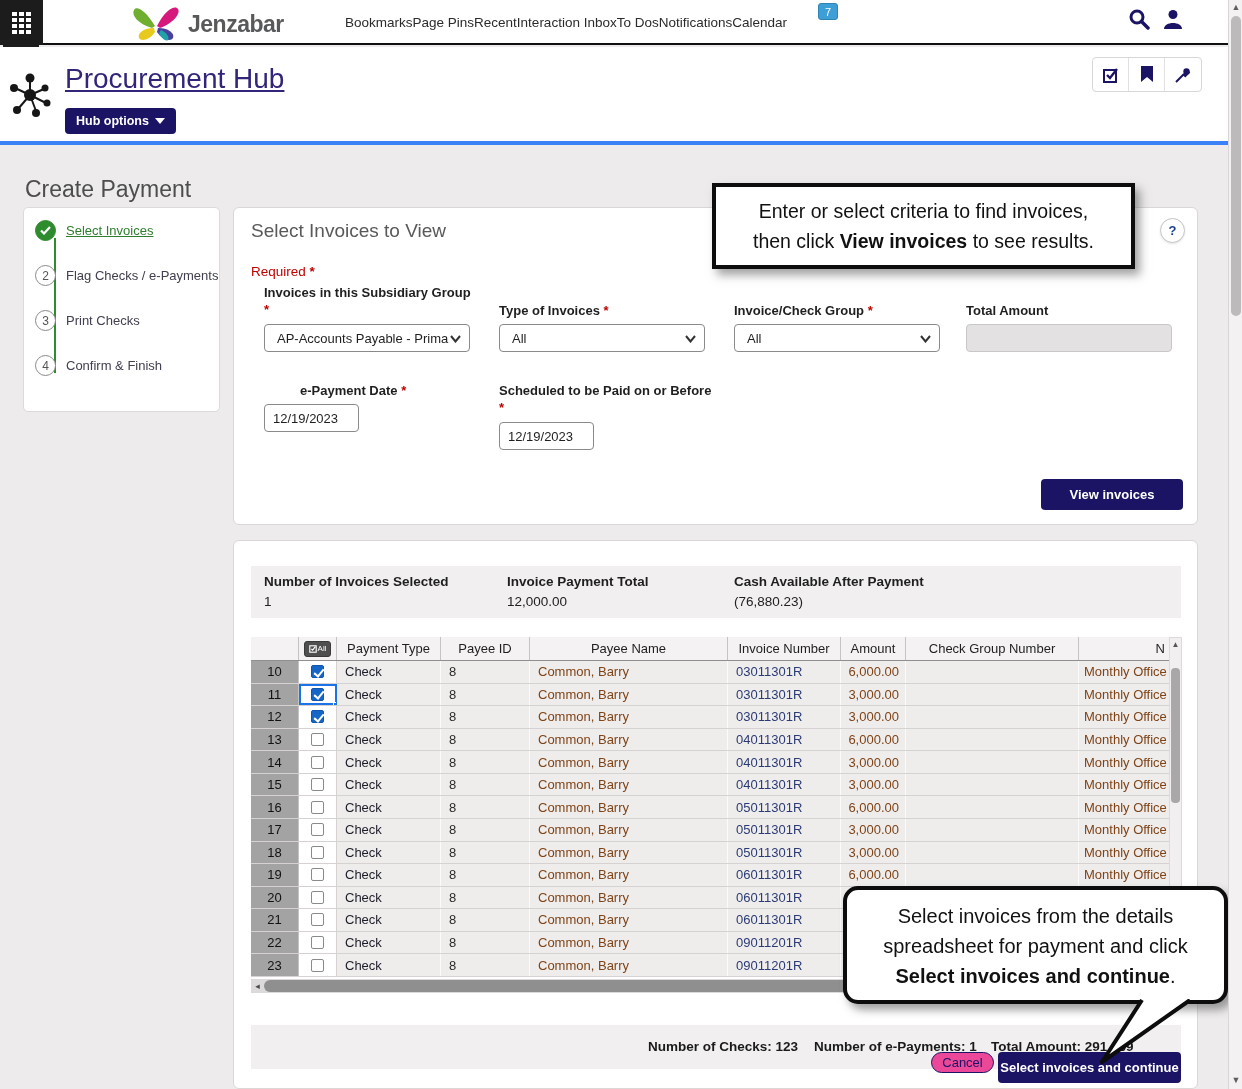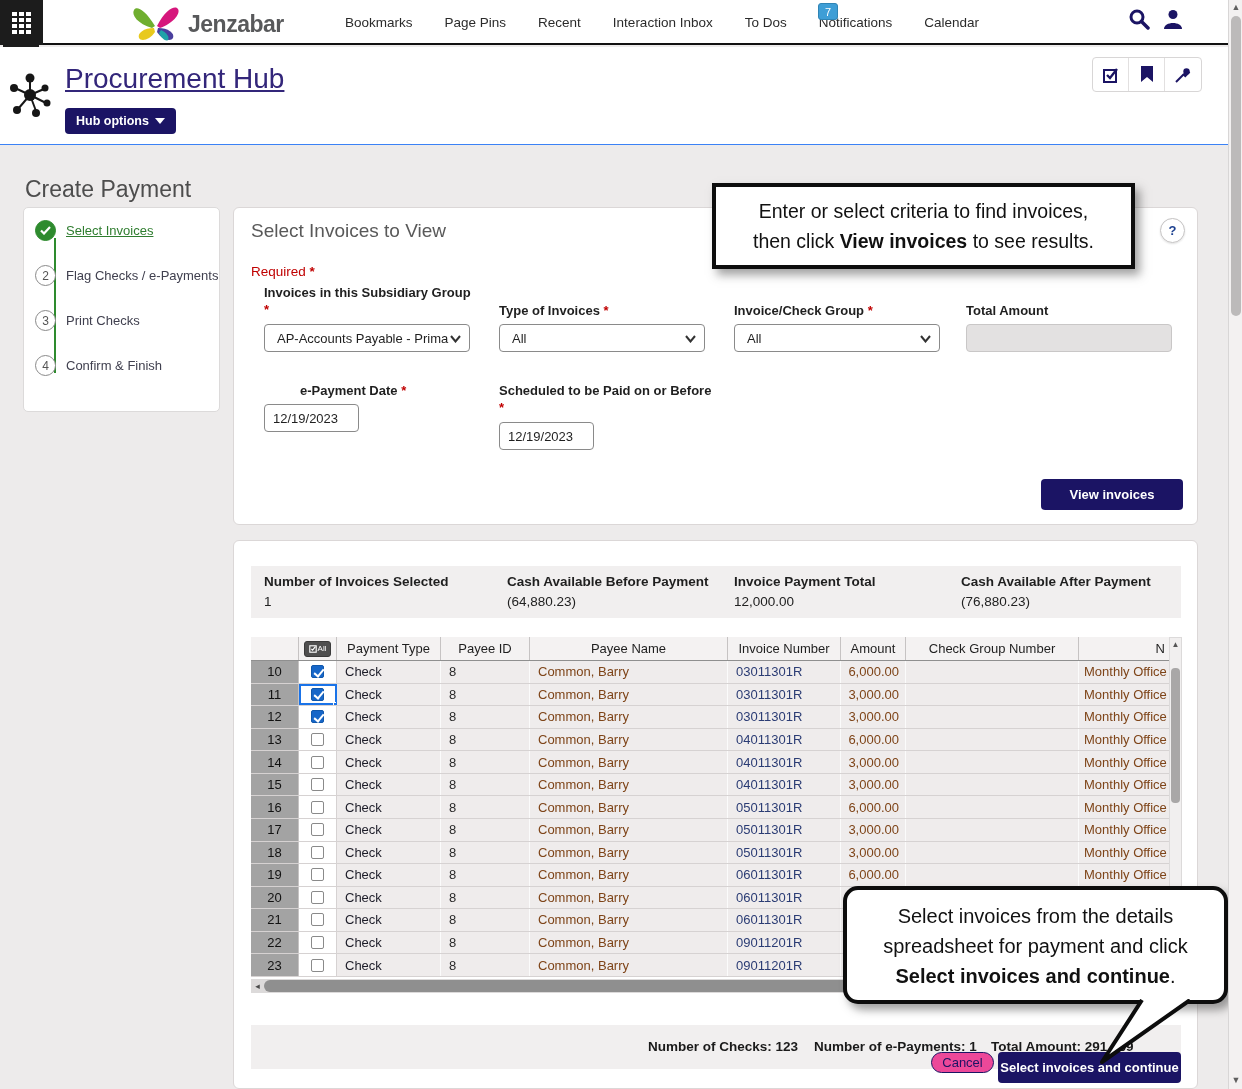--- a/index.html
+++ b/index.html
@@ -9,26 +9,26 @@
     background:#edebeb; font-family:"Liberation Sans", sans-serif; color:#222;
   }
   
   #topbar { position:absolute; left:0; top:0; width:1228px; height:45px; background:#fff; border-bottom:2px solid #111; }
   #waffle { position:absolute; left:0; top:0; width:43px; height:45px; background:#1c1c1c; display:flex; align-items:center; justify-content:center; }
   #waffle-tab { position:absolute; left:3px; top:45px; width:36px; height:11px; background:#1c1c1c; border-radius:0 0 5px 5px; }
   .wgrid { display:grid; grid-template-columns:repeat(3,5px); grid-template-rows:repeat(4,4px); gap:2px; }
   .wgrid i { background:#fff; }
   #brand { position:absolute; left:130px; top:4px; display:flex; align-items:center; gap:6px; }
   #brand .brandtext { font-size:23px; font-weight:bold; color:#58595b; letter-spacing:-0.5px; }
-  #mainnav { position:absolute; left:345px; top:0; height:45px; display:flex; align-items:center; gap:32px; }
+  #mainnav { position:absolute; left:345px; top:0; height:45px; display:flex; align-items:center; }
   .navitem { font-size:13.5px; color:#2b2b2b; position:relative; white-space:nowrap; cursor:pointer; }
   #notif-badge { position:absolute; left:26px; top:-21px; min-width:20px; height:17px; background:#3e9ed6; border:1px solid #2f84b5; border-radius:3px; color:#fff; font-size:11px; display:flex; align-items:center; justify-content:center; }
   #topbar-icons { position:absolute; right:44px; top:8px; display:flex; gap:12px; align-items:center; }
   
-  #hubarea { position:absolute; left:0; top:47px; width:1228px; height:98px; background:#fff; border-bottom:1px solid #3b82f6; }
+  #hubarea { position:absolute; left:0; top:47px; width:1228px; height:98px; background:#fff; border-bottom:4px solid #3b82f6; }
   #hub-icon { position:absolute; left:6px; top:22px; }
   #hub-title { position:absolute; left:65px; top:16px; font-size:28px; color:#33267a; text-decoration:underline; cursor:pointer; }
   #hub-options { position:absolute; left:65px; top:61px; background:#1b1464; color:#fff; border:none; border-radius:4px; font-size:12.5px; font-weight:bold; padding:6px 11px; display:flex; align-items:center; gap:6px; cursor:pointer; font-family:inherit; }
   #hub-actions { position:absolute; right:26px; top:10px; display:flex; border:1px solid #d8d6d6; border-radius:4px; background:#fff; }
   .hub-act { width:36px; height:33px; display:flex; align-items:center; justify-content:center; border-right:1px solid #e2e0e0; cursor:pointer; }
   .hub-act:last-child { border-right:none; }
   
   #page-title { position:absolute; left:25px; top:176px; font-size:23px; color:#4d4d4d; }
   
   #stepper { position:absolute; left:23px; top:207px; width:197px; height:205px; background:#fff; border:1px solid #dcdada; border-radius:5px; }
@@ -284,24 +284,20 @@
   </div>
 
   <div class="panel" id="panel-grid">
 
     <div id="summary">
       <div class="sumitem" style="width:243px">
         <span class="sumlabel">Number of Invoices Selected</span>
           <span class="sumval">1</span>
       </div>
       <div class="sumitem" style="width:227px">
-        <span class="sumlabel">Cash Available Before Payment</span>
-          <span class="sumval">(64,880.23)</span>
-      </div>
-      <div class="sumitem" style="width:227px">
         <span class="sumlabel">Invoice Payment Total</span>
           <span class="sumval">12,000.00</span>
       </div>
       <div class="sumitem">
         <span class="sumlabel">Cash Available After Payment</span>
           <span class="sumval">(76,880.23)</span>
       </div>
     </div>
 
     <div id="grid">

